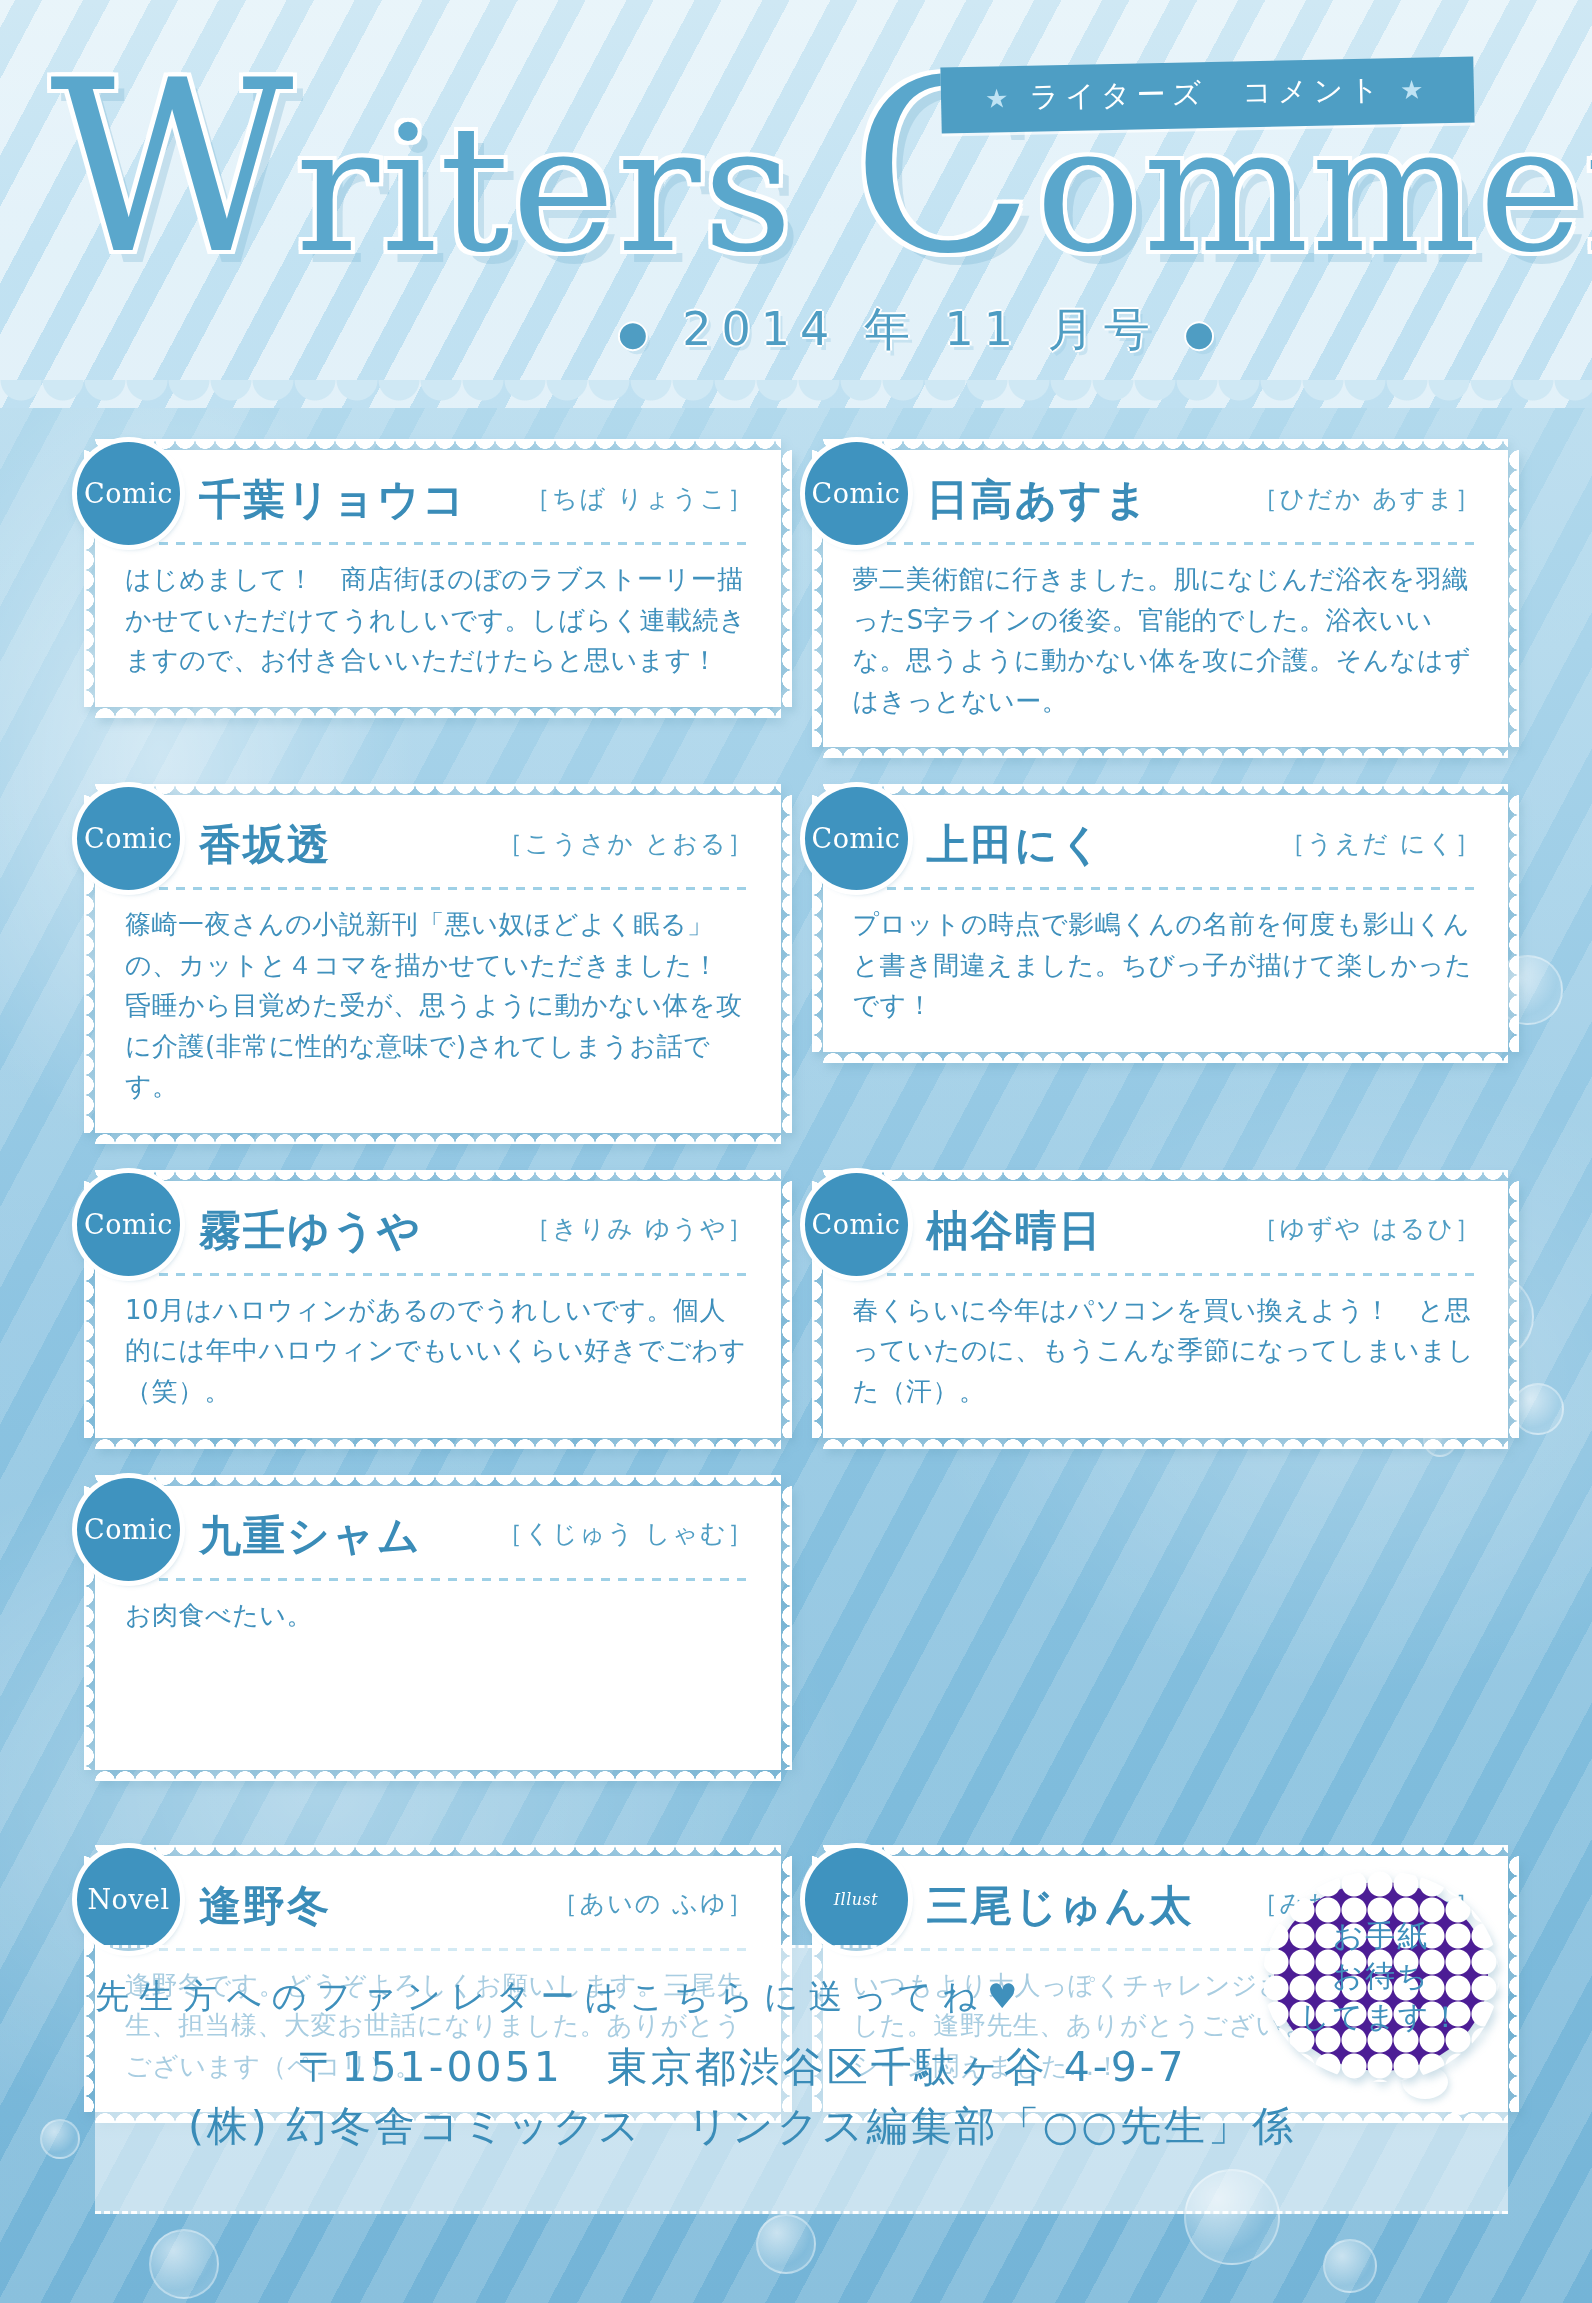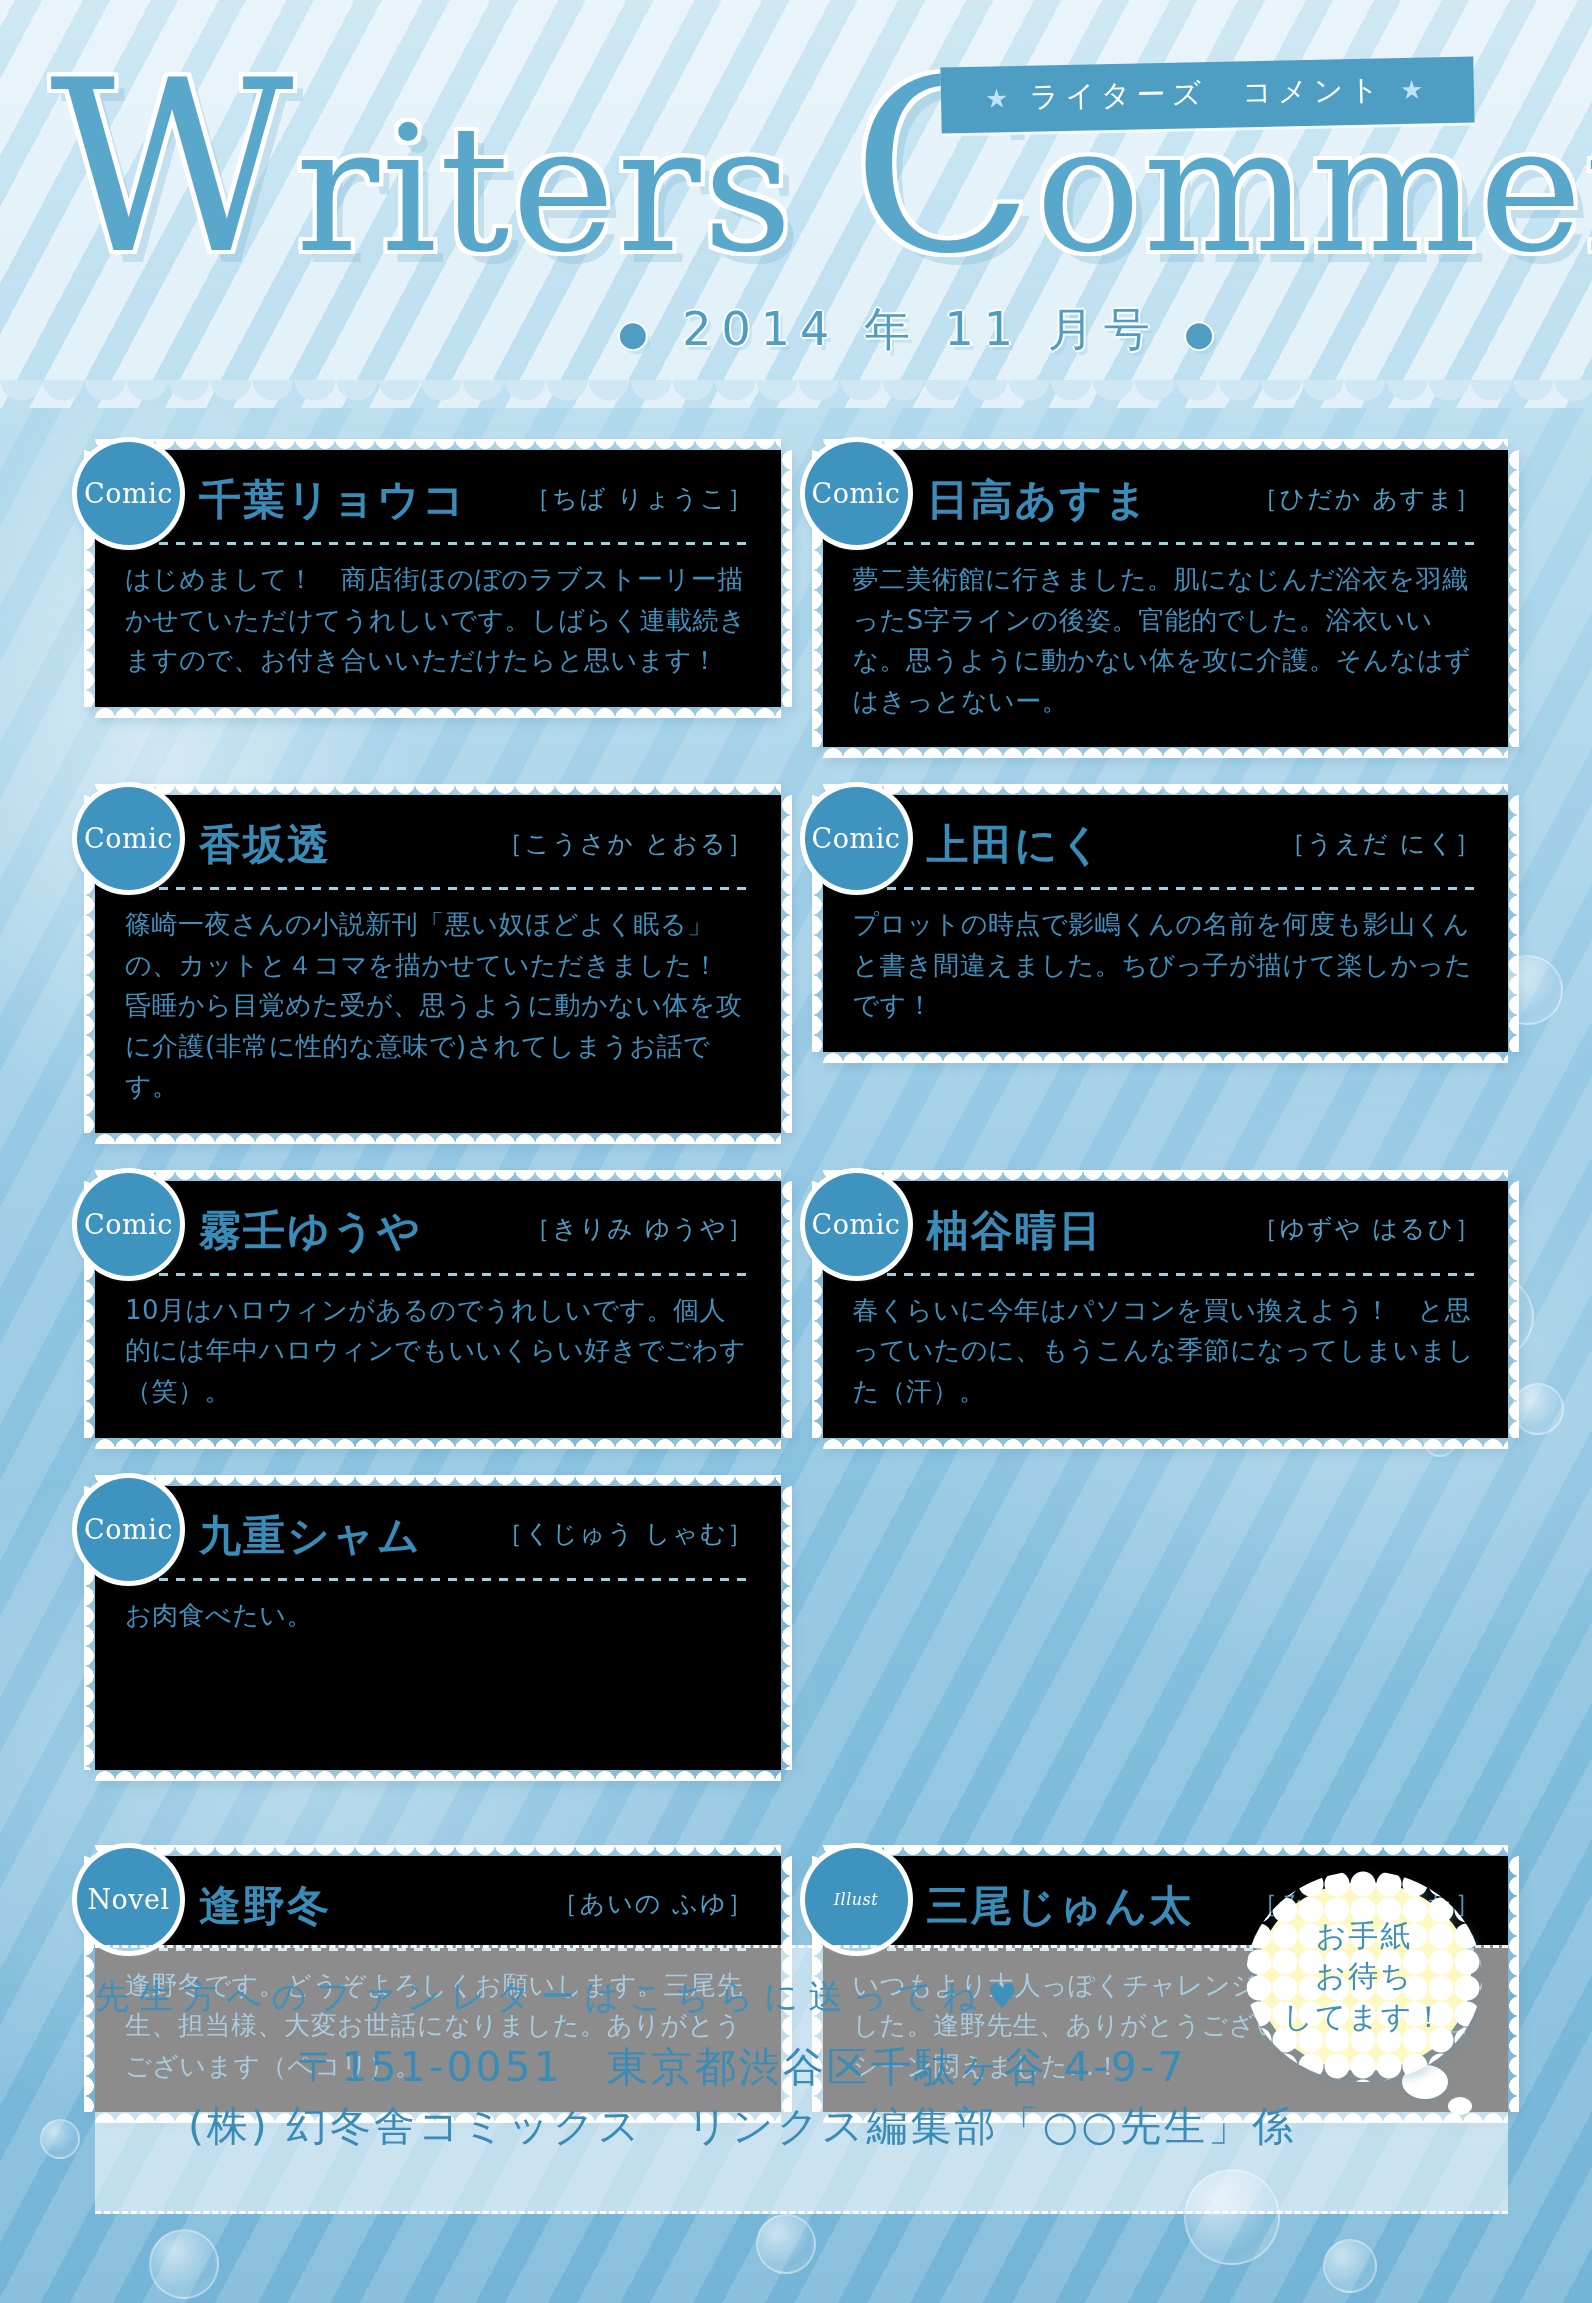--- a/index.html
+++ b/index.html
@@ -108,21 +108,21 @@
     position: absolute; left: 95px; top: 450px;
     width: 1413px;
   }
   .row { display: flex; gap: 42px; align-items: flex-start; }
   .col { width: 686px; }
   .spacer { width: 686px; }
 
   .card {
     position: relative;
     margin-bottom: 48px;
-    background: #000000;
+    background: #ffffff;
     padding: 18px 26px 26px 26px;
     filter: drop-shadow(3px 5px 4px rgba(90,150,180,0.28));
   }
   
   .card::before,
   .card::after {
     content: "";
     position: absolute; left: 0; width: 100%; height: 13px;
     background-image: radial-gradient(circle at 10px 0, #ffffff 9.6px, rgba(255,255,255,0) 10px);
     background-size: 20px 13px;
@@ -207,23 +207,23 @@
   #footer .f2, #footer .f3 {
     text-align: center;
     font-size: 41px;
     letter-spacing: 3px;
     color: #3a8cb8;
     line-height: 1.45;
     padding-right: 119px;
   }
   #mail-bubble {
     position: absolute;
-    right: 37px; top: -66px;
+    right: 20px; top: -66px;
     width: 214px; height: 189px;
-    background: #fef9c3;
+    background: #4c1d95;
     border-radius: 50%;
     display: flex; align-items: center; justify-content: center;
     filter: drop-shadow(3px 5px 4px rgba(90,150,180,0.3));
   }
   #mail-bubble::before {
     content: "";
     position: absolute; inset: -11px;
     border-radius: 50%;
     background-image: radial-gradient(circle at 13px 13px, #ffffff 12px, rgba(255,255,255,0) 13px);
     background-size: 26px 26px;

